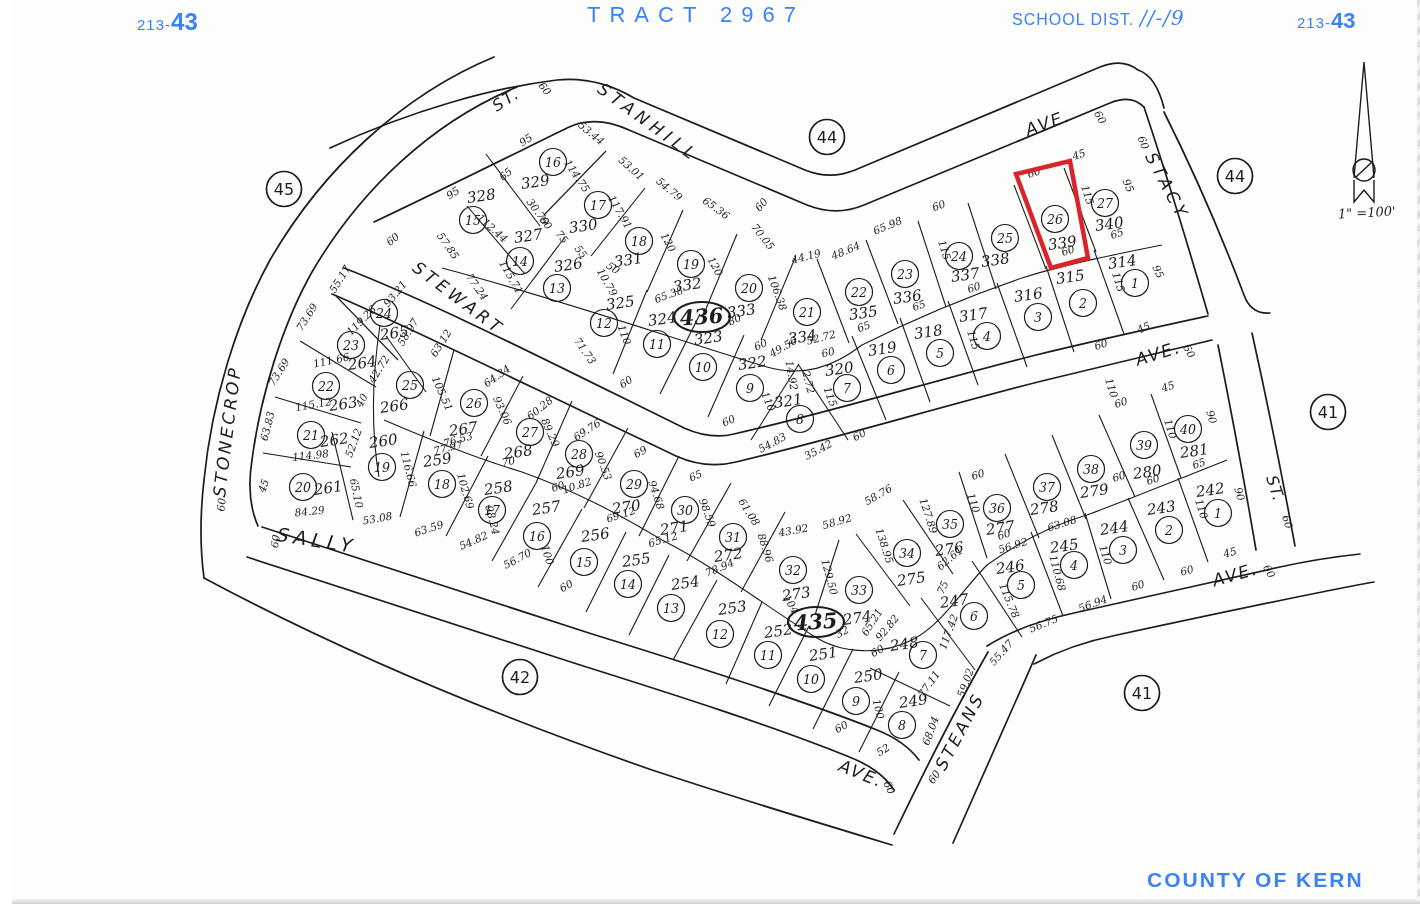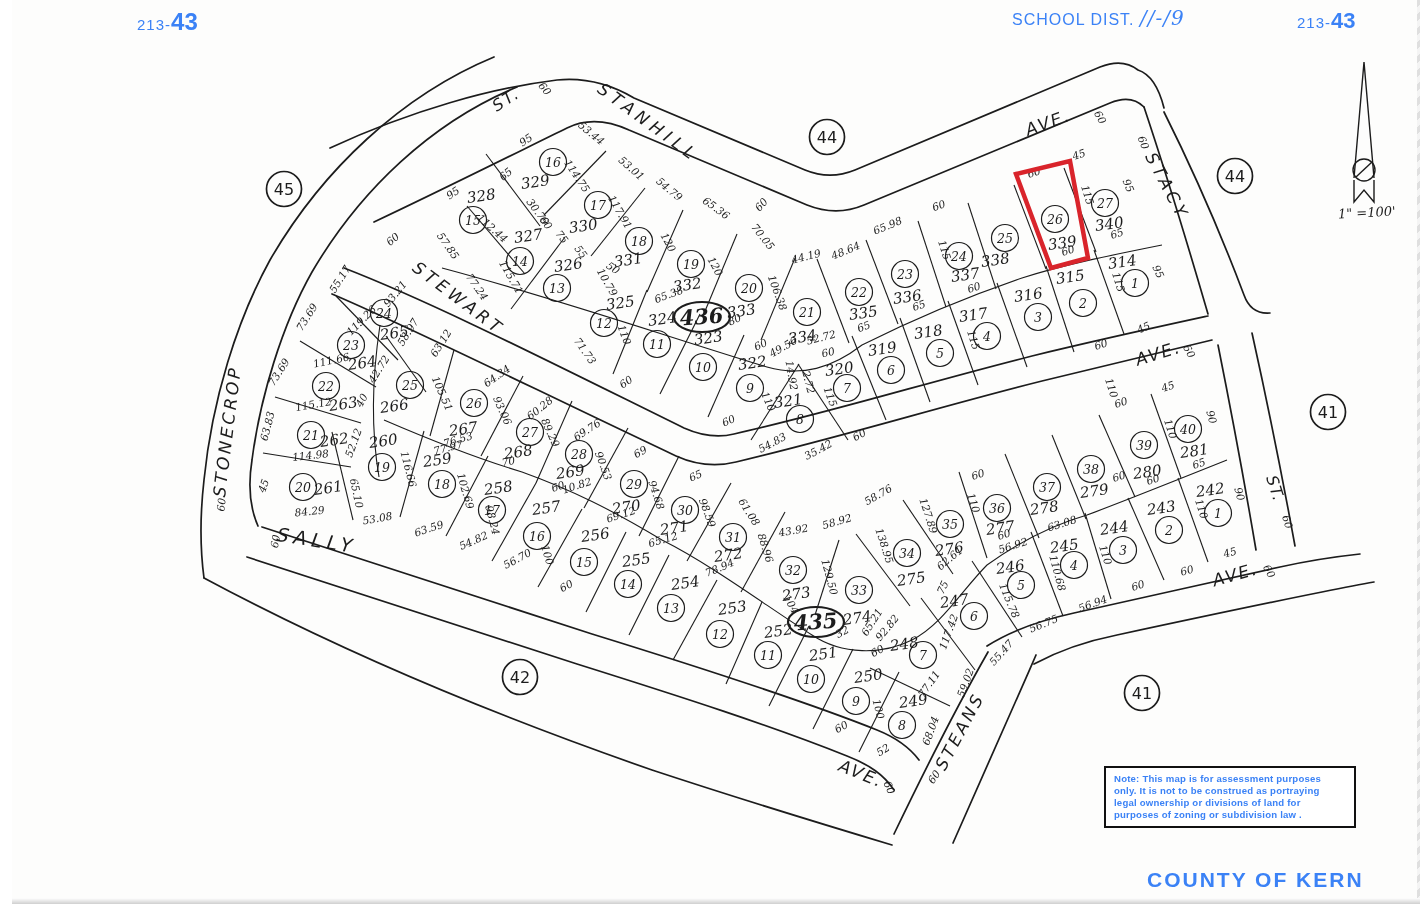--- a/index.html
+++ b/index.html
@@ -40,20 +40,21 @@
   .arrow{fill:none;stroke:#1c1c1c;stroke-width:1.4;}
 </style>
 </head>
 <body>
 
 <div id="page">
 
   <div class="abs sheet" style="left:125px;top:8px;">
     <span>213-</span><b>43</b>
   </div>
+  <div class="abs tract" style="left:575px;top:2px;">TRACT 2967</div>
   <div class="abs school" style="left:1000px;top:6px;">
     <span>SCHOOL DIST.</span>
     <span class="hand schoolval">//-/9</span>
   </div>
   <div class="abs sheet" style="left:1285px;top:8px;">
     <span>213-</span><b style="font-size:22px;">43</b>
   </div>
 
   <svg id="plat" width="1420" height="904" viewBox="0 0 1420 904" class="abs" style="left:0;top:0;">
     <g>
@@ -547,23 +548,17 @@
       <text text-anchor="middle" class="secn" transform="translate(508 682.5) rotate(0)">42</text>
       <circle cx="1130" cy="693" r="17.5" class="secc"></circle>
       <text text-anchor="middle" class="secn" transform="translate(1130 698.5) rotate(0)">41</text>
       <ellipse cx="690" cy="317" rx="28" ry="15" class="blocko"></ellipse>
       <text text-anchor="middle" class="blockn" transform="translate(690 324) rotate(-4)">436</text>
       <ellipse cx="804" cy="622" rx="28" ry="15" class="blocko"></ellipse>
       <text text-anchor="middle" class="blockn" transform="translate(804 629) rotate(-4)">435</text>
       <polygon points="1004,174 1058,161 1076,258 1039,268" class="hl"></polygon>
     </svg>
 
-  <div class="abs notebox" style="left:1092px;top:766px;">
-    <div>Note: This map is for assessment purposes</div>
-    <div>only. It is not to be construed as portraying</div>
-    <div>legal ownership or divisions of land for</div>
-    <div>purposes of zoning or subdivision law .</div>
-  </div>
   <div class="abs county" style="left:1135px;top:868px;">COUNTY OF KERN</div>
 
   <div class="abs scan-edge"></div>
   <div class="abs scan-bottom"></div>
 </div>
 
 </body></html>

